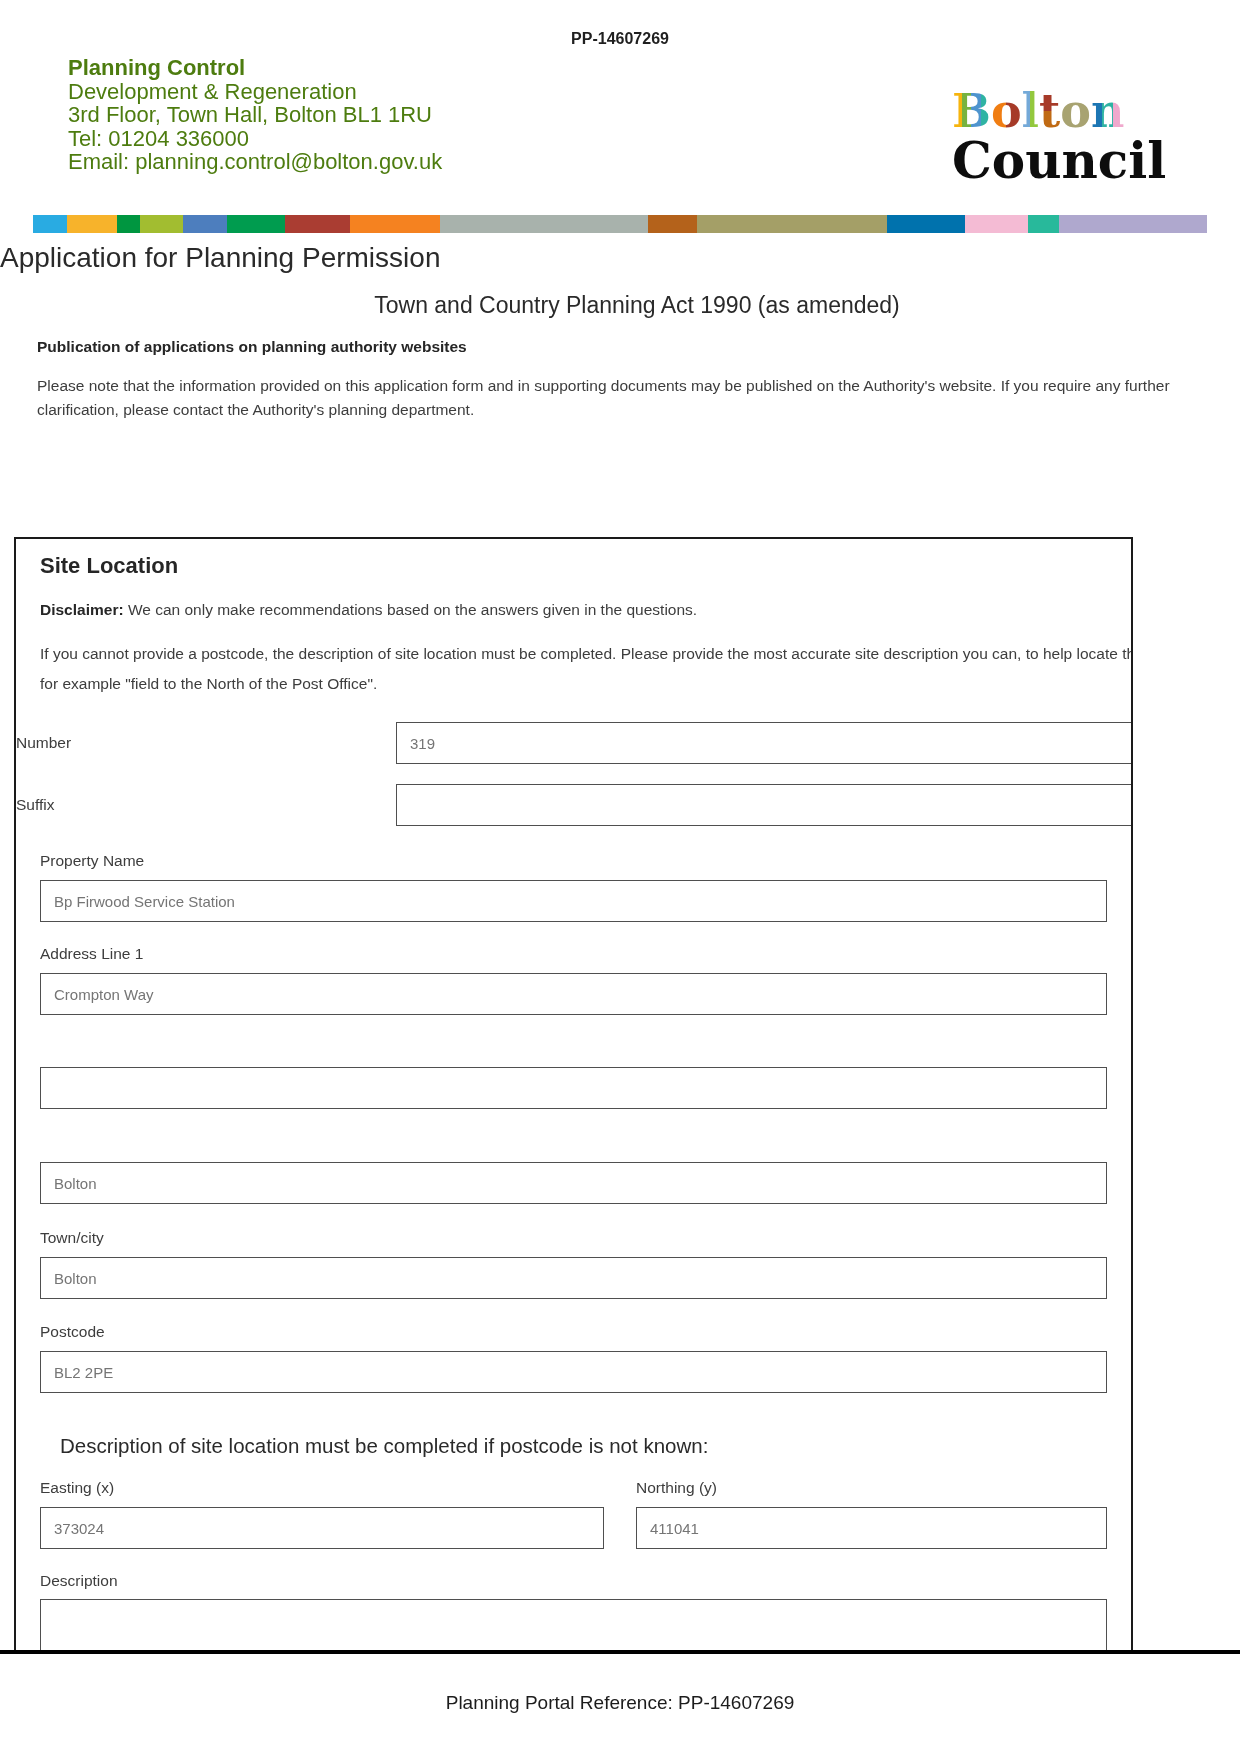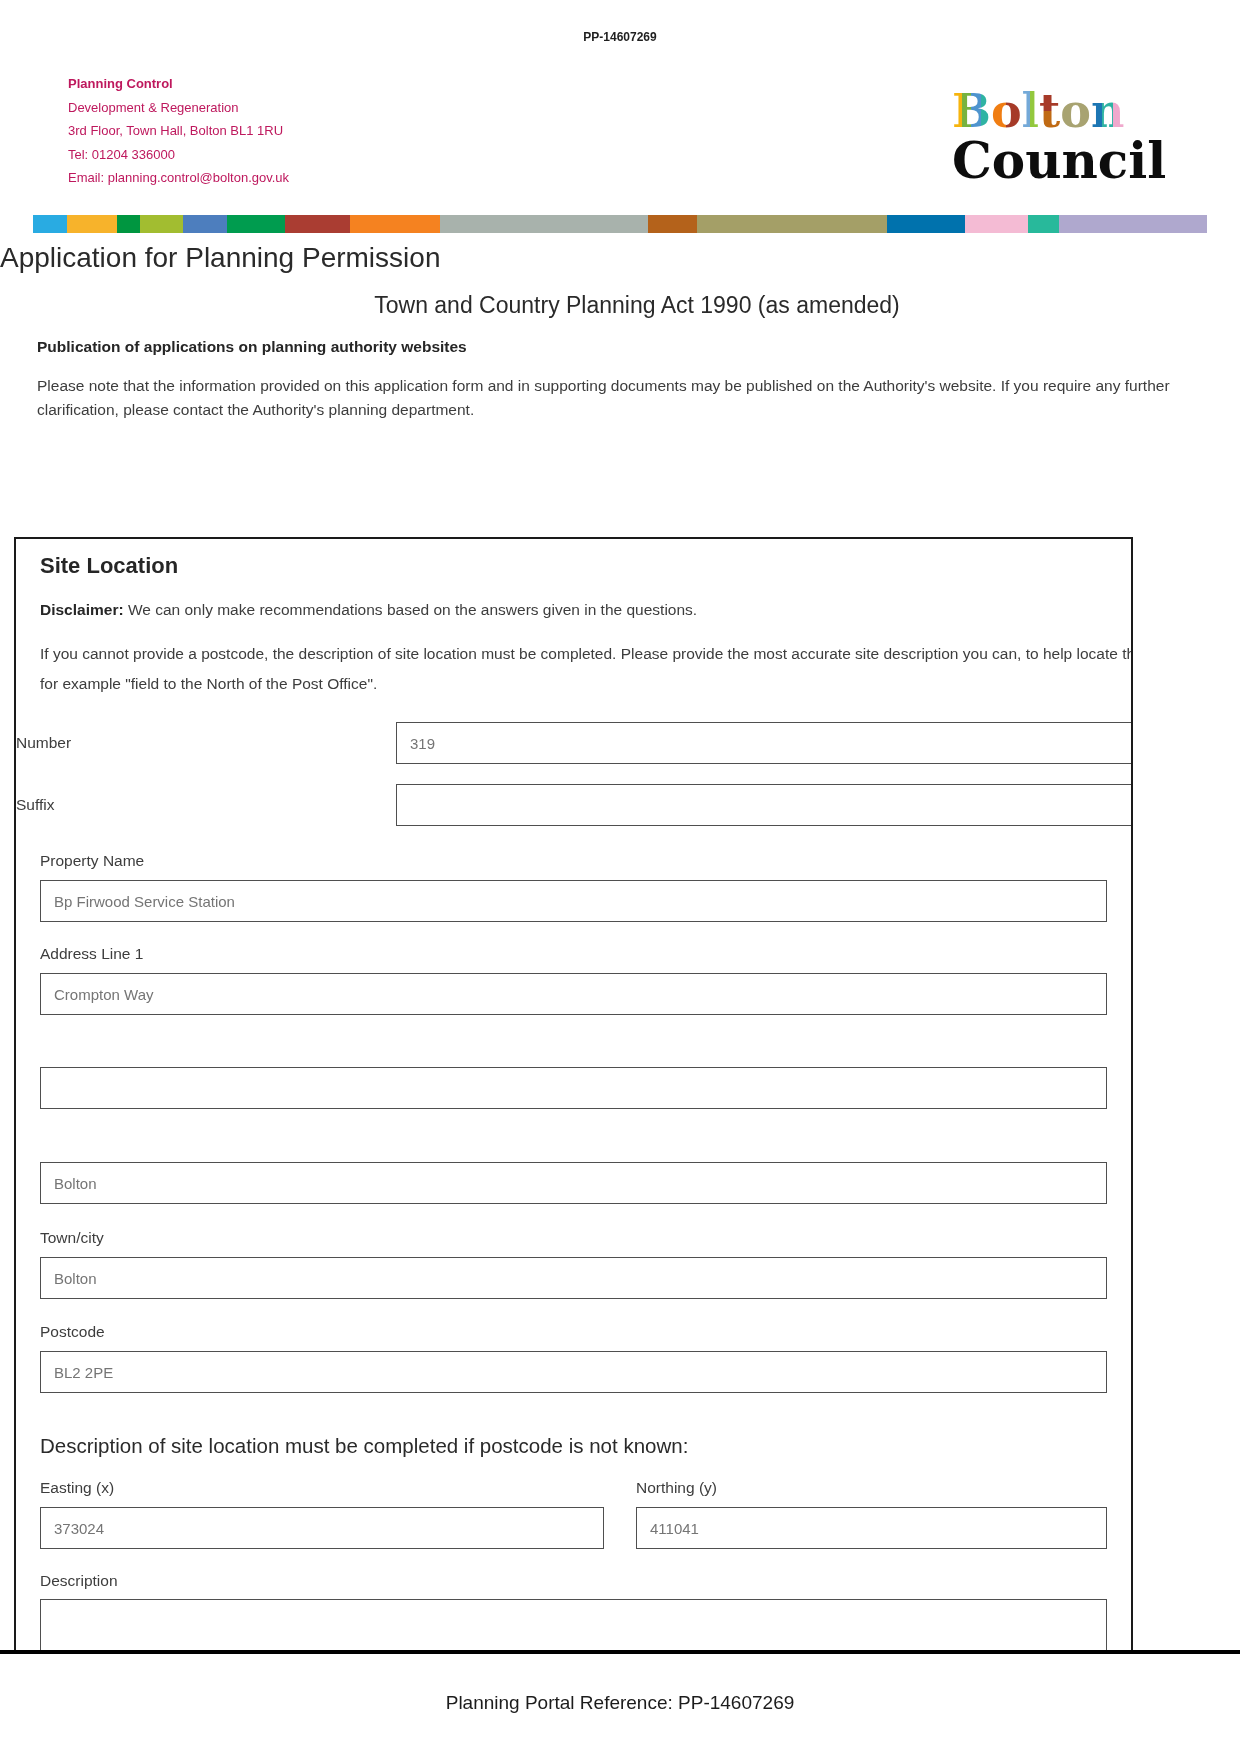--- a/index.html
+++ b/index.html
@@ -2,24 +2,24 @@
 <html><head>
 <meta charset="utf-8">
 <style>
   html,body{margin:0;padding:0;background:#ffffff;}
   body{font-family:"Liberation Sans", sans-serif; color:#3d3d3d;}
   #page{position:relative;width:1240px;height:1754px;background:#ffffff;overflow:hidden;}
 
   .abs{position:absolute;}
 
   
-  #pp-ref{top:30px;left:0;width:1240px;text-align:center;font-weight:bold;font-size:12px;color:#1f1f1f;}
+  #pp-ref{top:30px;left:0;width:1240px;text-align:center;font-weight:bold;font-size:16px;color:#1f1f1f;}
 
   
-  #header-left{top:72px;left:68px;font-size:13px;line-height:23.5px;color:#be185d;}
+  #header-left{top:56px;left:68px;font-size:22px;line-height:23.5px;color:#4d7c0f;}
   #header-left .dept{font-weight:bold;}
 
   
   #logo{top:88px;left:952px;width:240px;line-height:1;}
   #logo-bolton{font-family:"DejaVu Serif", serif;font-weight:bold;font-size:46px;letter-spacing:0px;}
   #logo-bolton span{display:inline-block;}
   #logo-bolton span.grad{background-clip:text;-webkit-background-clip:text;color:transparent;}
   #logo-council{font-family:"DejaVu Serif", serif;font-weight:bold;font-size:50px;color:#0d0d0d;margin-top:2px;letter-spacing:0px;}
 
   
@@ -42,21 +42,21 @@
   #sl-disclaimer b{color:#262626;}
   #sl-intro{top:100px;width:1150px;font-size:15.5px;line-height:30px;color:#3d3d3d;}
 
   .flabel{font-size:15.5px;color:#3d3d3d;display:block;}
   .tbox{box-sizing:border-box;border:1px solid #4f4f4f;background:#fff;height:42px;
         font-family:"Liberation Sans",sans-serif;font-size:15px;color:#757575;padding:0 13px;display:block;}
   input.tbox{width:100%;}
   .side-label{position:absolute;left:0;}
   .side-input{position:absolute;left:356px;right:0;}
 
-  #sl-desc-heading{top:895px;font-size:20.5px;color:#2a2a2a;}
+  #sl-desc-heading{top:895px;font-size:20.5px;color:#2a2a2a;margin-left:20px;}
 
   .half-left{position:absolute;left:0;width:564px;}
   .half-right{position:absolute;left:596px;right:0;}
 
   textarea.tbox{height:90px;resize:none;padding-top:10px;}
 
   
   #page-break{top:1650px;left:0;width:1240px;height:4px;background:#000;}
   #footer-ref{top:1692px;left:0;width:1240px;text-align:center;font-size:19px;color:#1c1c1c;}
 </style>

